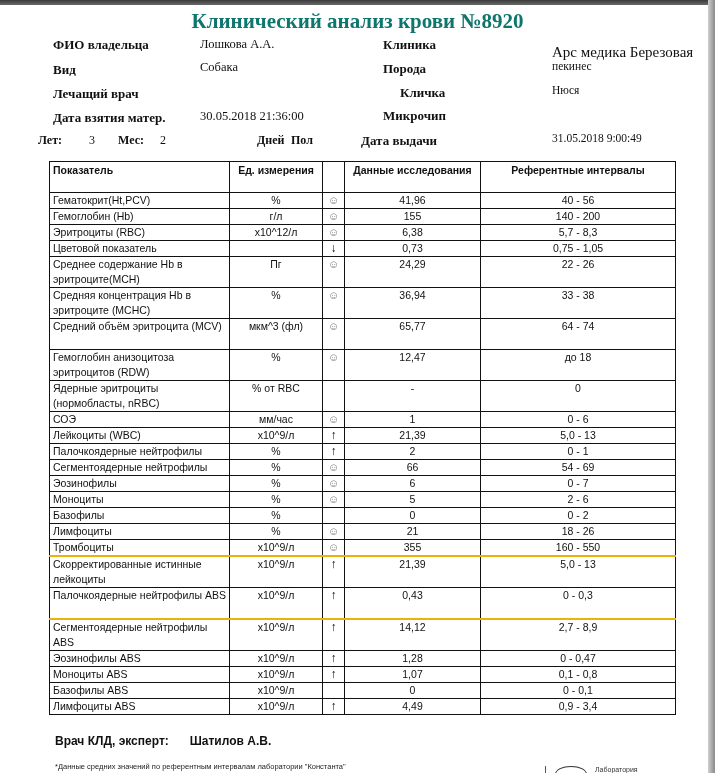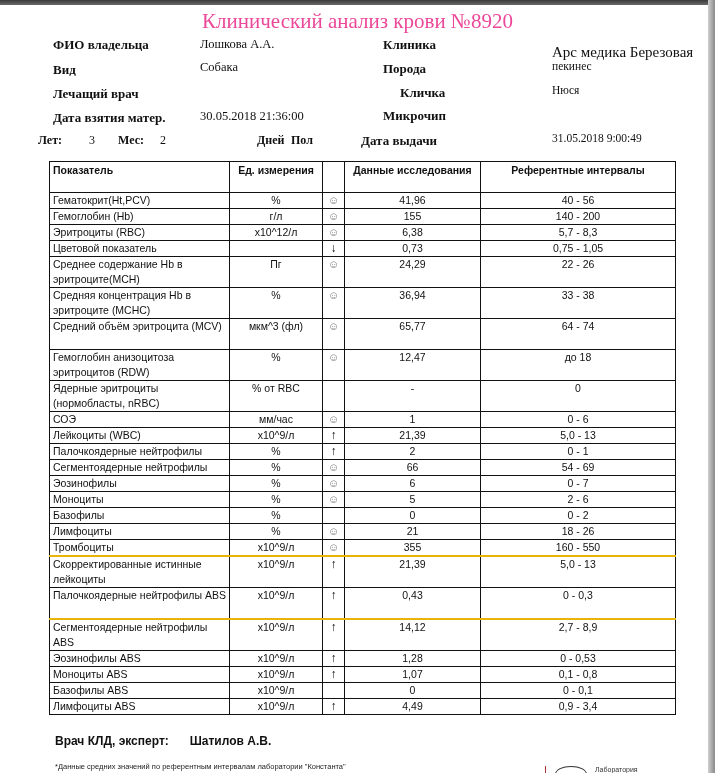--- a/index.html
+++ b/index.html
@@ -11,22 +11,22 @@
   .topbar {
     position: absolute; left: 0; top: 0; width: 715px; height: 5px;
     background: linear-gradient(#3a3a3a, #6a6a6a);
   }
   .rightbar {
     position: absolute; right: 0; top: 0; width: 7px; height: 773px;
     background: linear-gradient(90deg, #cfcfcf, #8a8a8a);
   }
   .title {
     position: absolute; left: 0; width: 715px; top: 9px; text-align: center;
-    font-family: "Liberation Serif", serif; font-weight: normal; font-size: 21px;
-    color: #ec4899;
+    font-family: "Liberation Serif", serif; font-weight: bold; font-size: 21px;
+    color: #0f766e;
   }
   .field { position: absolute; font-size: 13px; white-space: nowrap; }
   .lbl { font-weight: bold; }
   .val { font-weight: normal; font-size: 12.5px; }
   .small { font-size: 12px; }
 
   table.results {
     position: absolute; left: 49px; top: 161px; width: 626px;
     border-collapse: collapse; table-layout: fixed;
     font-family: "Liberation Sans", sans-serif; font-size: 10.5px; color: #111;
@@ -261,21 +261,21 @@
         <td class="c">x10^9/л</td>
         <td class="c"><span class="arrow">↑</span></td>
         <td class="c">14,12</td>
         <td class="c">2,7 - 8,9</td>
       </tr>
       <tr class="single">
         <td>Эозинофилы ABS</td>
         <td class="c">x10^9/л</td>
         <td class="c"><span class="arrow">↑</span></td>
         <td class="c">1,28</td>
-        <td class="c">0 - 0,53</td>
+        <td class="c">0 - 0,47</td>
       </tr>
       <tr class="single">
         <td>Моноциты ABS</td>
         <td class="c">x10^9/л</td>
         <td class="c"><span class="arrow">↑</span></td>
         <td class="c">1,07</td>
         <td class="c">0,1 - 0,8</td>
       </tr>
       <tr class="single">
         <td>Базофилы ABS</td>

